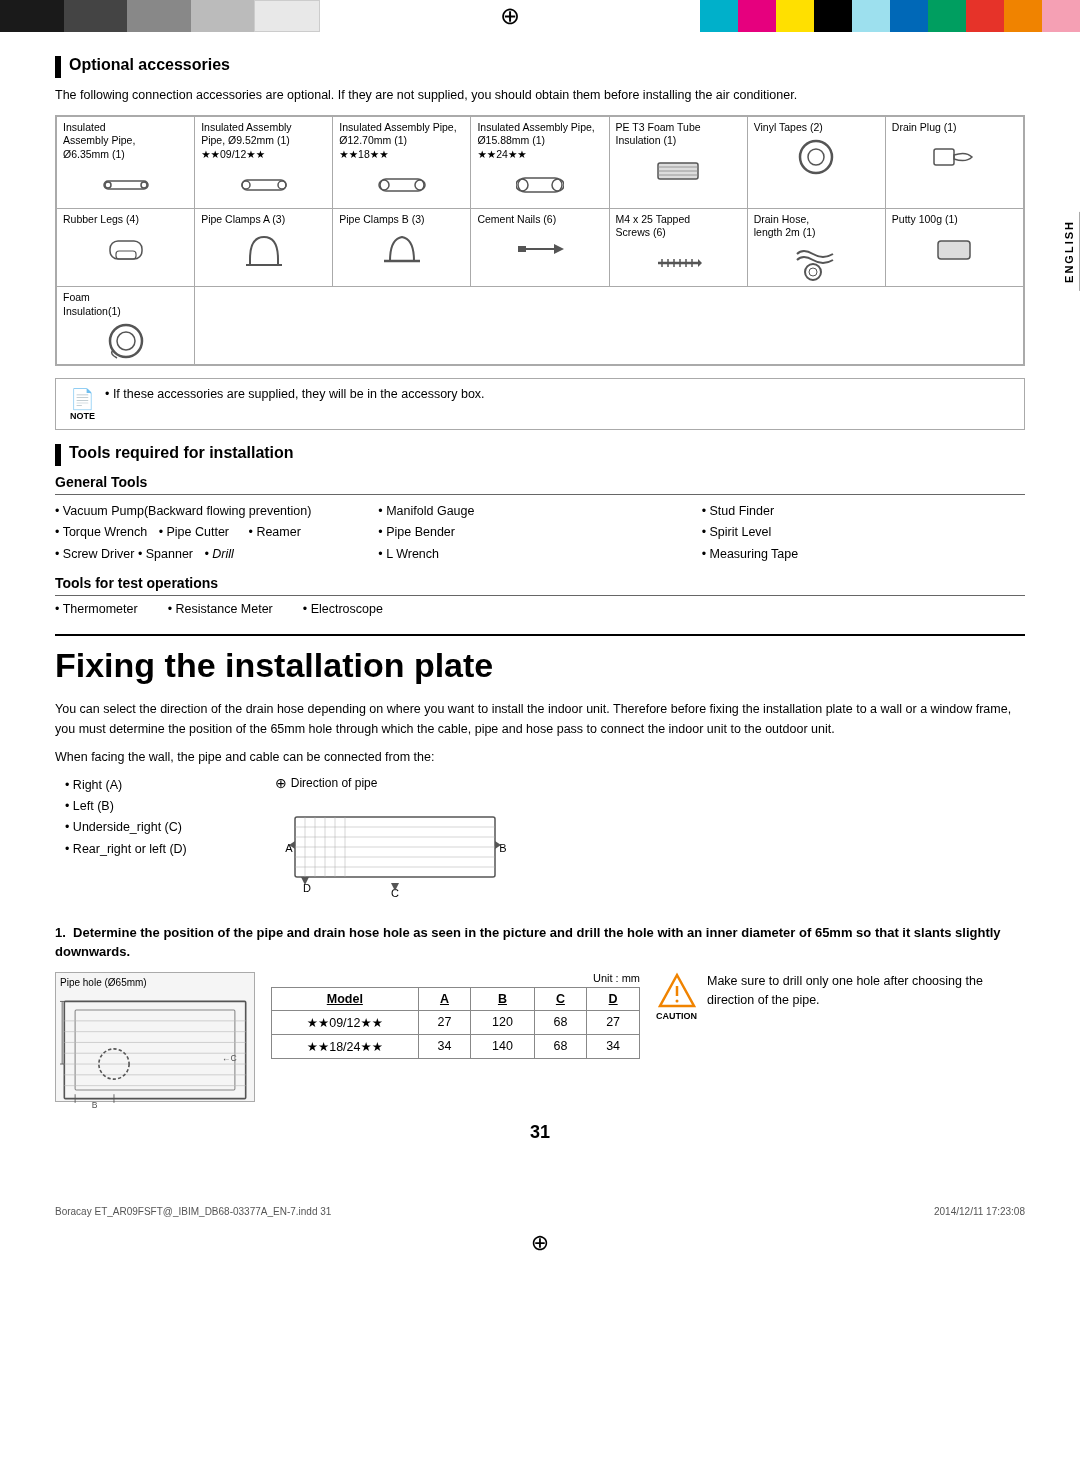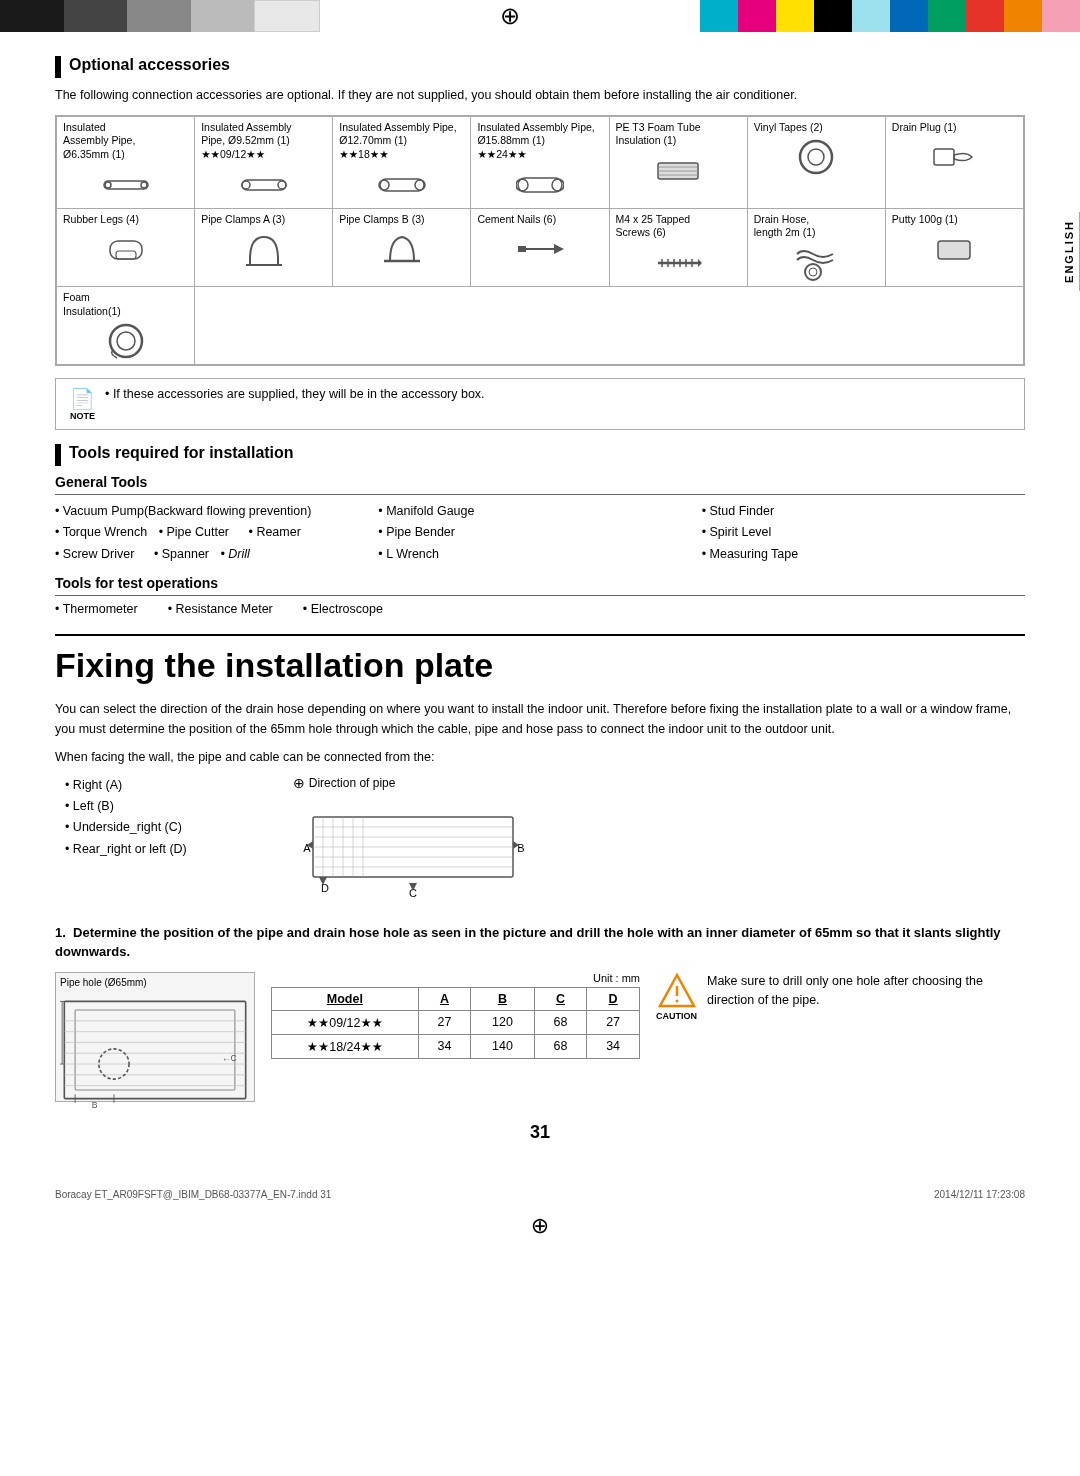--- a/index.html
+++ b/index.html
@@ -143,21 +143,21 @@
       line-height: 1.7;
       margin-left: 10px;
     }
     .bullet-list li::before {
       content: '• ';
     }
 
     
     .direction-section {
       display: flex;
-      gap: 38px;
+      gap: 20px;
       align-items: flex-start;
       margin-bottom: 16px;
     }
     .direction-left {
       min-width: 200px;
     }
     .direction-right {
       flex: 1;
     }
     .direction-label {
@@ -239,21 +239,21 @@
 
     
     .page-footer {
       display: flex;
       justify-content: space-between;
       align-items: flex-end;
       padding: 8px 55px;
       font-size: 10px;
       color: #555;
       border-top: none;
-      margin-top: 8px;
+      margin-top: 25px;
     }
     .page-number {
       font-size: 18px;
       font-weight: bold;
       color: #000;
       text-align: center;
     }
 
     
     .english-sidebar {
@@ -519,21 +519,21 @@
 
   <div class="tools-section">
     <div class="tools-row">
       <div class="tools-col">
         <span class="tool-item">Vacuum Pump(Backward flowing prevention)</span>
         <span class="tool-item">Torque Wrench
           <span style="margin-left:8px;" class="tool-item-inline">Pipe Cutter</span>
           <span style="margin-left:16px;" class="tool-item-inline">Reamer</span>
         </span>
         <span class="tool-item">Screw Driver
-          <span style="margin-left:16px;" class="tool-item-inline">Spanner</span>
+          <span style="margin-left:0;" class="tool-item-inline">Spanner</span>
           <span style="margin-left:8px;font-style:italic;" class="tool-item-inline">Drill</span>
         </span>
       </div>
       <div class="tools-col">
         <span class="tool-item">Manifold Gauge</span>
         <span class="tool-item">Pipe Bender</span>
         <span class="tool-item">L Wrench</span>
       </div>
       <div class="tools-col">
         <span class="tool-item">Stud Finder</span>

